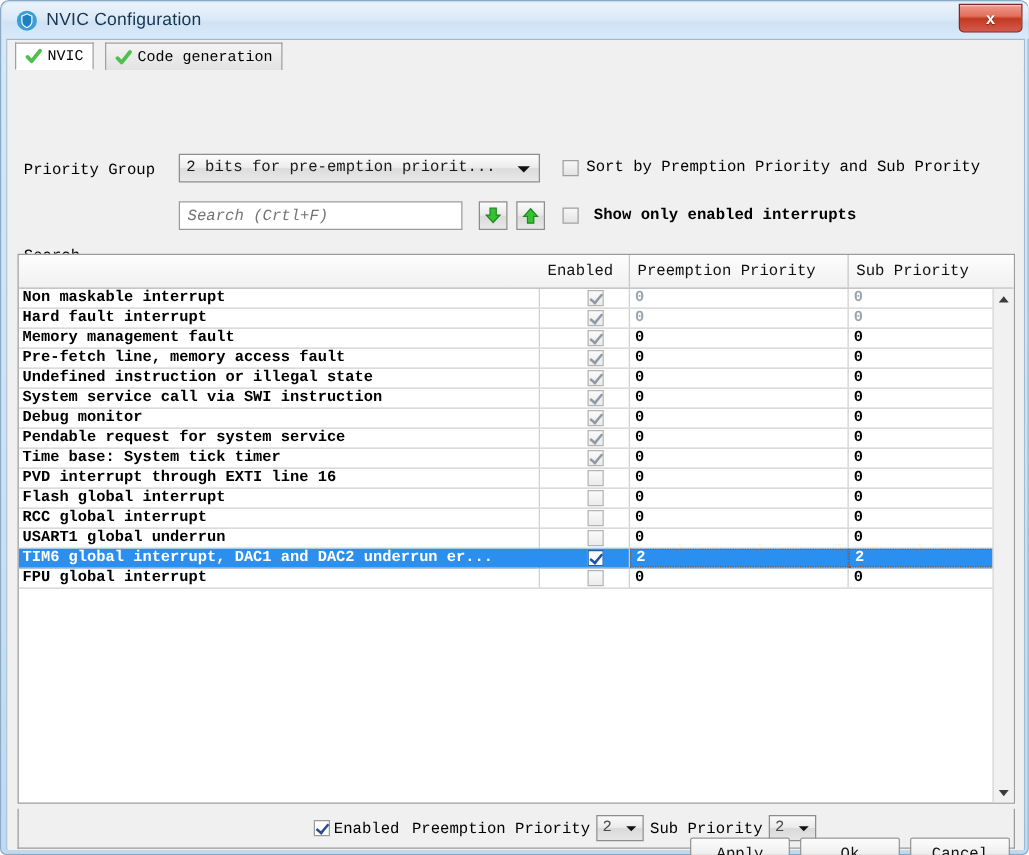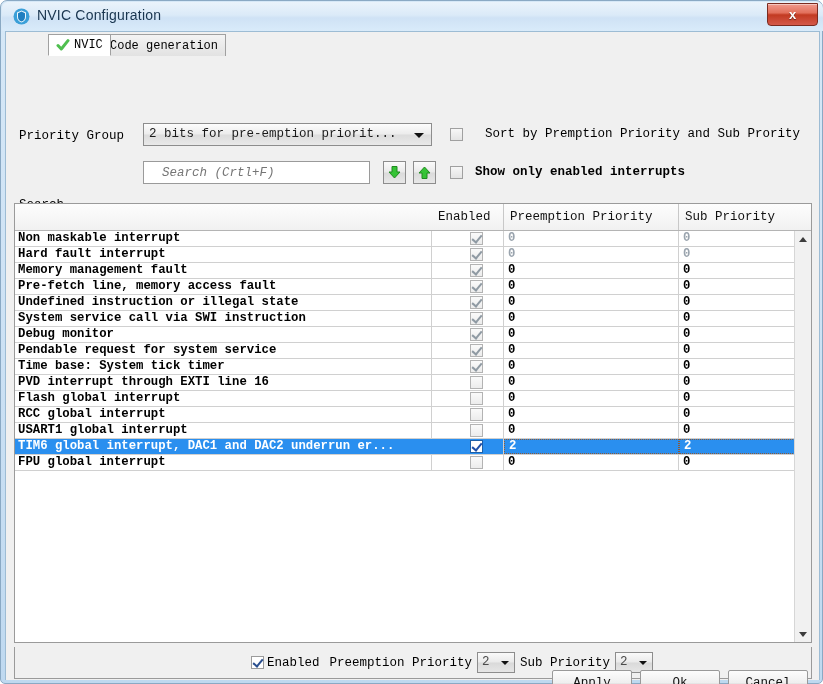--- a/index.html
+++ b/index.html
@@ -101,21 +101,20 @@
     align-items: center;
     padding: 0 7px;
     white-space: nowrap;
     cursor: pointer;
     font-size: 12px;
   }
   .tab.active {
     background: #ffffff;
     border-bottom: 1px solid #ffffff;
     z-index: 3;
-    margin-left: 36px;
   }
   .tab.inactive {
     background: linear-gradient(to bottom, #f4f4f4, #e2e2e2);
     z-index: 2;
   }
   #tab-nvic { left: 6px; }
   #tab-codegen { left: 78px; }
   .check-glyph {
     display: inline-block;
     width: 14px; height: 14px;
@@ -175,21 +174,21 @@
     position: absolute;
     left: 137px; top: 106px;
     width: 227px; height: 23px;
     box-sizing: border-box;
     border: 1px solid #9a9a9a;
     background: #ffffff;
     font-family: "Liberation Mono", "DejaVu Sans Mono", monospace;
     font-size: 12.5px;
     font-style: italic;
     color: #a2a2a2;
-    padding: 0 18px;
+    padding: 0 6px;
     outline: none;
   }
   .arrow-btn {
     position: absolute;
     top: 106px;
     width: 23px; height: 23px;
     box-sizing: border-box;
     border: 1px solid #8d8d8d;
     background: linear-gradient(to bottom, #fbfbfb 0%, #eaeaea 48%, #dadada 52%, #e8e8e8 100%);
     cursor: pointer;
@@ -200,21 +199,21 @@
 
   
   .cb-row {
     position: absolute;
     display: flex;
     align-items: center;
     white-space: nowrap;
     font-size: 12.5px;
     cursor: pointer;
   }
-  #sort-checkbox-row { left: 444px; top: 72px; gap: 16px; }
+  #sort-checkbox-row { left: 444px; top: 72px; }
   #showenabled-checkbox-row { left: 444px; top: 110px; }
   .cb-box {
     width: 13px; height: 13px;
     box-sizing: border-box;
     border: 1px solid #a0a0a0;
     background: linear-gradient(to bottom, #f7f7f7, #e4e4e4);
     margin-right: 6px;
     flex: none;
     position: relative;
   }
@@ -587,21 +586,21 @@
             </div>
             <div class="trow">
               <div class="cell c-name">RCC global interrupt</div>
               <div class="cell c-enabled">
                 <span class="row-cb"></span>
               </div>
               <div class="cell c-preempt">0</div>
               <div class="cell c-sub">0</div>
             </div>
             <div class="trow">
-              <div class="cell c-name">USART1 global interrupt</div>
+              <div class="cell c-name">USART1 global underrun</div>
               <div class="cell c-enabled">
                 <span class="row-cb"></span>
               </div>
               <div class="cell c-preempt">0</div>
               <div class="cell c-sub">0</div>
             </div>
             <div class="trow selected">
               <div class="cell c-name">TIM6 global interrupt, DAC1 and DAC2 underrun er...</div>
               <div class="cell c-enabled">
                 <span class="row-cb on active"></span>

